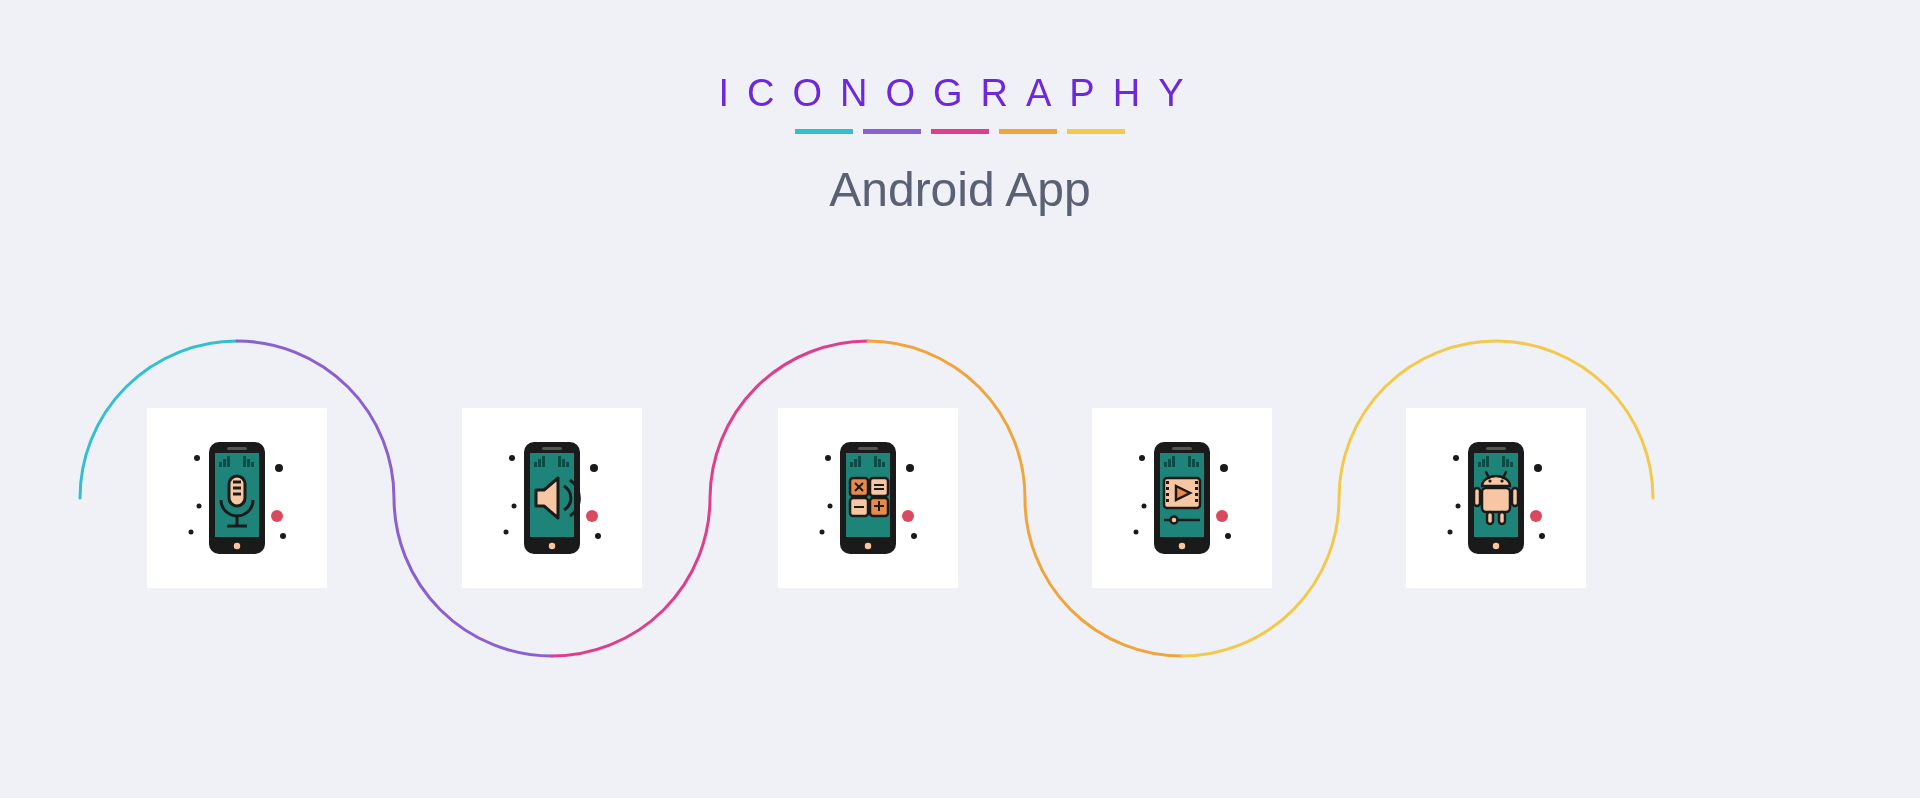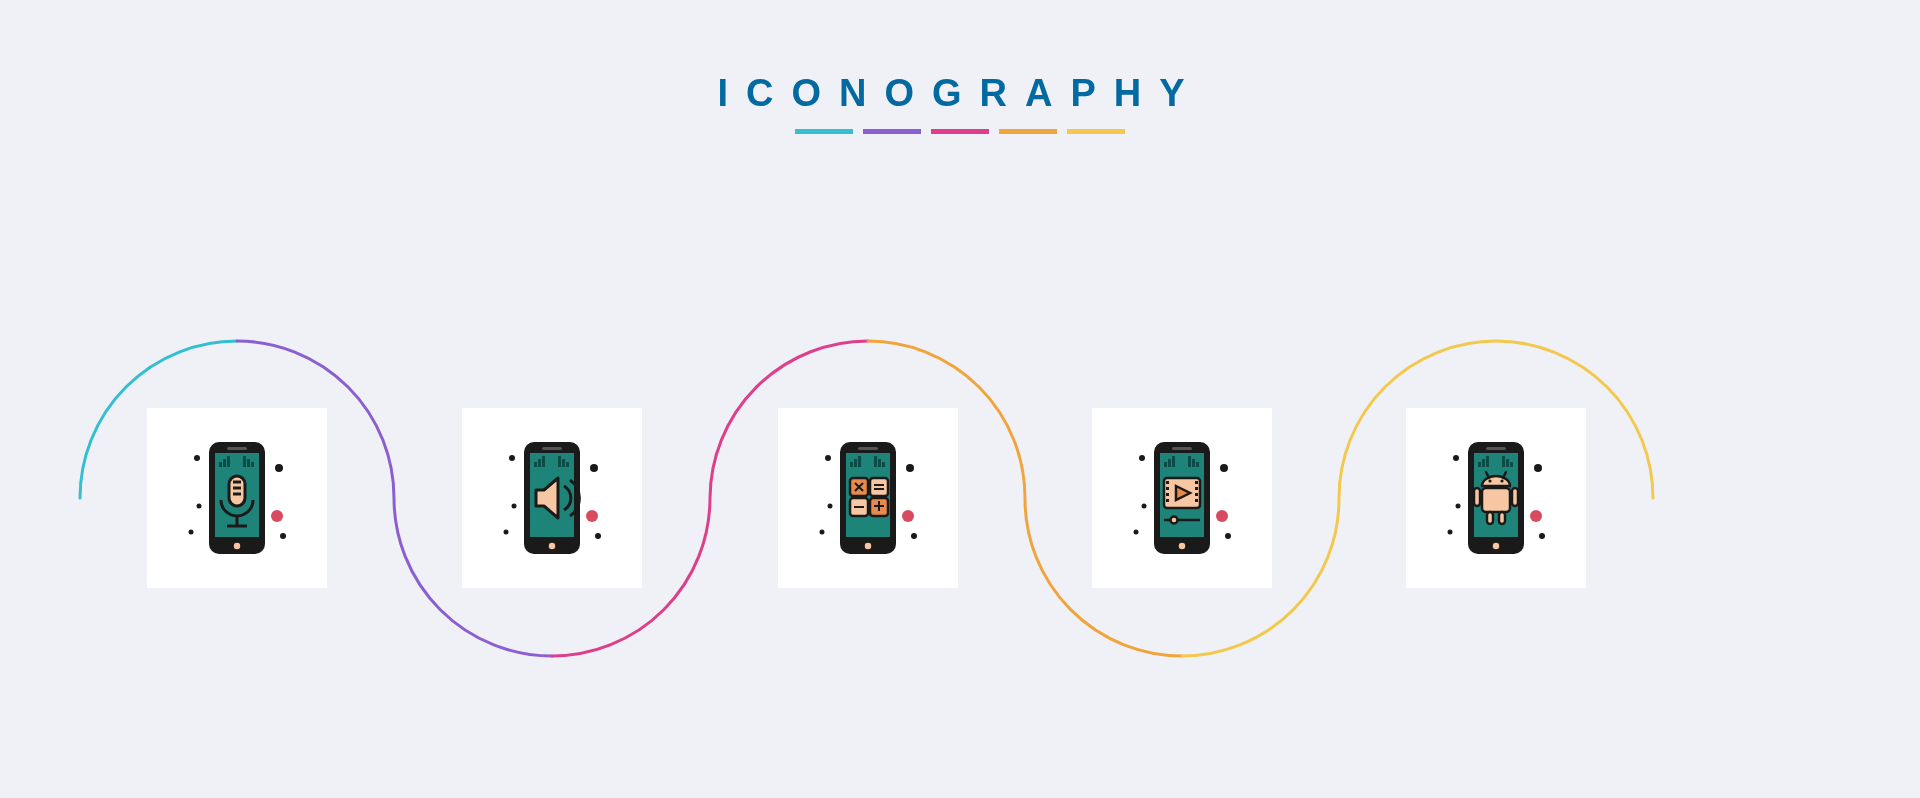--- a/index.html
+++ b/index.html
@@ -14,22 +14,22 @@
   
   .header {
     position: absolute;
     left: 0; right: 0;
     top: 72px;
     text-align: center;
   }
   .brand {
     font-size: 38px;
     letter-spacing: 18px;
-    font-weight: 700;
-    color: #0369a1;
+    font-weight: 400;
+    color: #6d28d9;
     text-transform: uppercase;
   }
   .stripes {
     margin: 14px auto 0;
     display: flex;
     justify-content: center;
     gap: 10px;
   }
   .stripes span {
     display: block;
@@ -83,20 +83,21 @@
 
 <div class="header">
   <div class="brand">ICONOGRAPHY</div>
   <div class="stripes">
     <span style="background: rgb(51, 191, 209);"></span>
     <span style="background: rgb(139, 95, 207);"></span>
     <span style="background: rgb(222, 63, 140);"></span>
     <span style="background: rgb(242, 164, 60);"></span>
     <span style="background: rgb(242, 201, 76);"></span>
   </div>
+  <div class="subtitle">Android App</div>
 </div>
 
 <svg class="wave" viewBox="0 0 1920 520" fill="none">
 
   <path d="M 80 228 A 157 157 0 0 1 237 71" stroke-width="3" stroke-linecap="round" stroke="#33bfd1"></path>
 
   <path d="M 237 71 A 157 157 0 0 1 394 228 A 158 158 0 0 0 552 386" stroke-width="3" stroke-linecap="round" stroke="#8b5fcf"></path>
 
   <path d="M 552 386 A 158 158 0 0 0 710 228 A 158 158 0 0 1 868 71" stroke-width="3" stroke-linecap="round" stroke="#de3f8c"></path>
 

